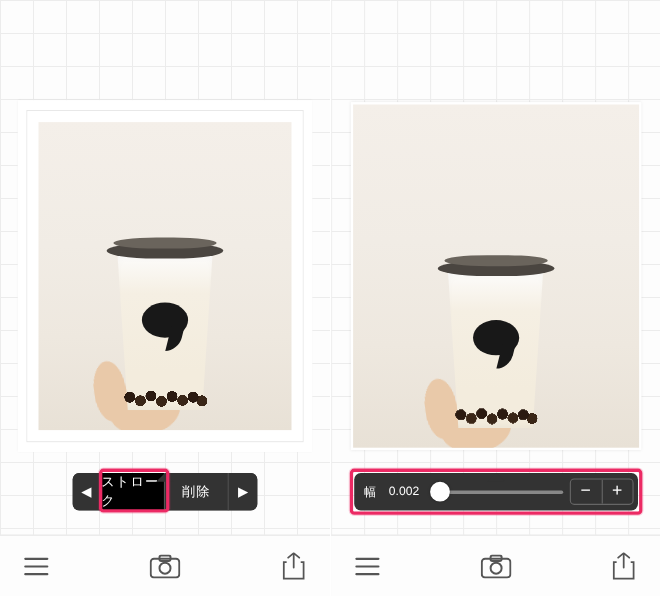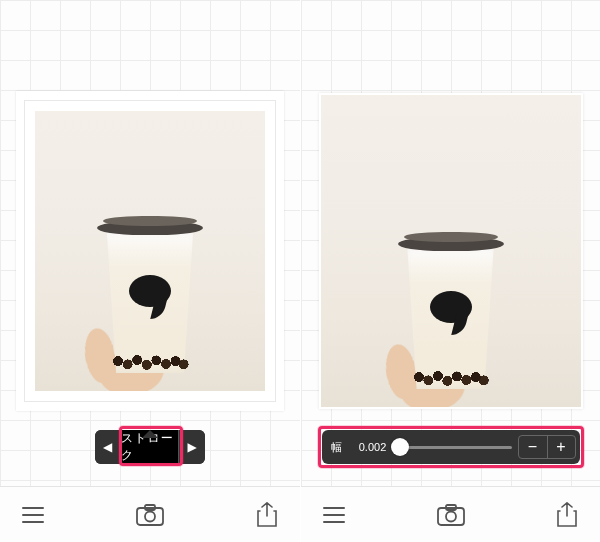--- a/index.html
+++ b/index.html
@@ -196,21 +196,21 @@
     border-radius:6px;
     height:34px;
     align-items:center;
     color:#fff;
     font-size:11px;
     padding:0 4px;
     gap:6px;
     width:258px;
   }
   .slider-panel .lbl{ width:22px; text-align:center; }
-  .slider-panel .val{ width:38px; text-align:center; }
+  .slider-panel .val{ width:38px; }
   .slider-track{
     flex:1;
     height:3px;
     background:#888;
     border-radius:2px;
     position:relative;
   }
   .slider-thumb{
     position:absolute;
     top:50%; left:2%;
@@ -268,20 +268,21 @@
           </div>
         </div>
       </div>
     </div>
   </div>
 
   <div class="popover-wrap">
     <div class="seg">
       <div class="arrow">◀</div>
       <div class="opt sel">ストローク</div>
+      <div class="opt">削除</div>
       <div class="arrow">▶</div>
     </div>
     <div class="highlight" style="left:24px; top:-4px; width:64px; height:40px;"></div>
   </div>
 
   <div class="toolbar">
     <div class="tool-icon">
       <div class="hamburger">
           <span></span>
           <span></span>

